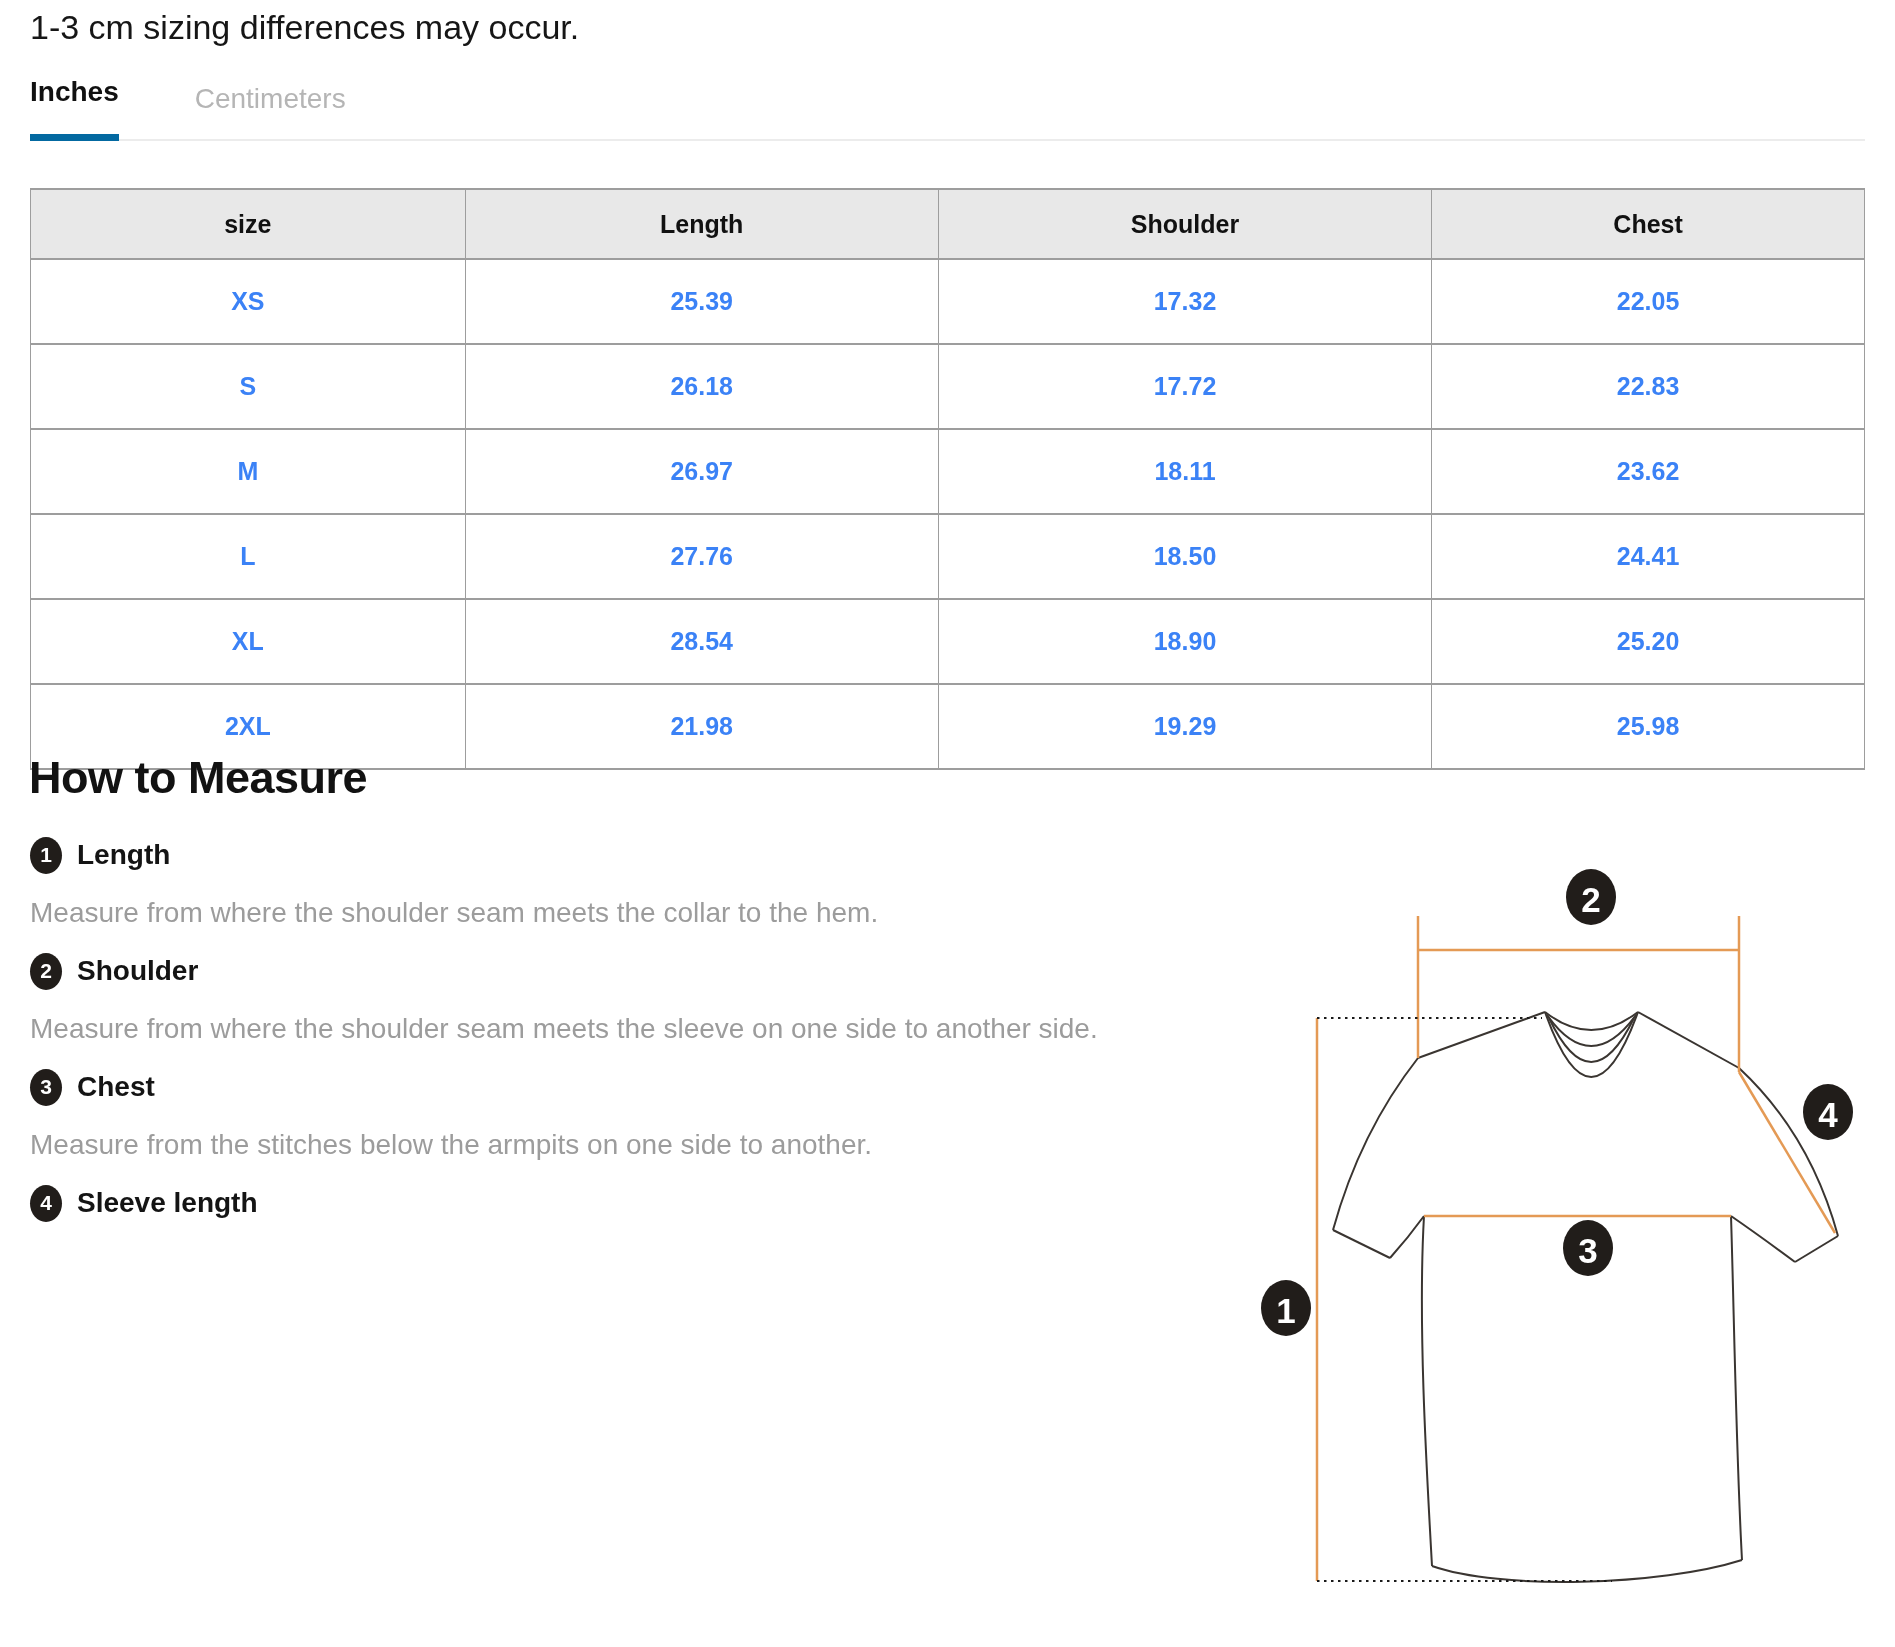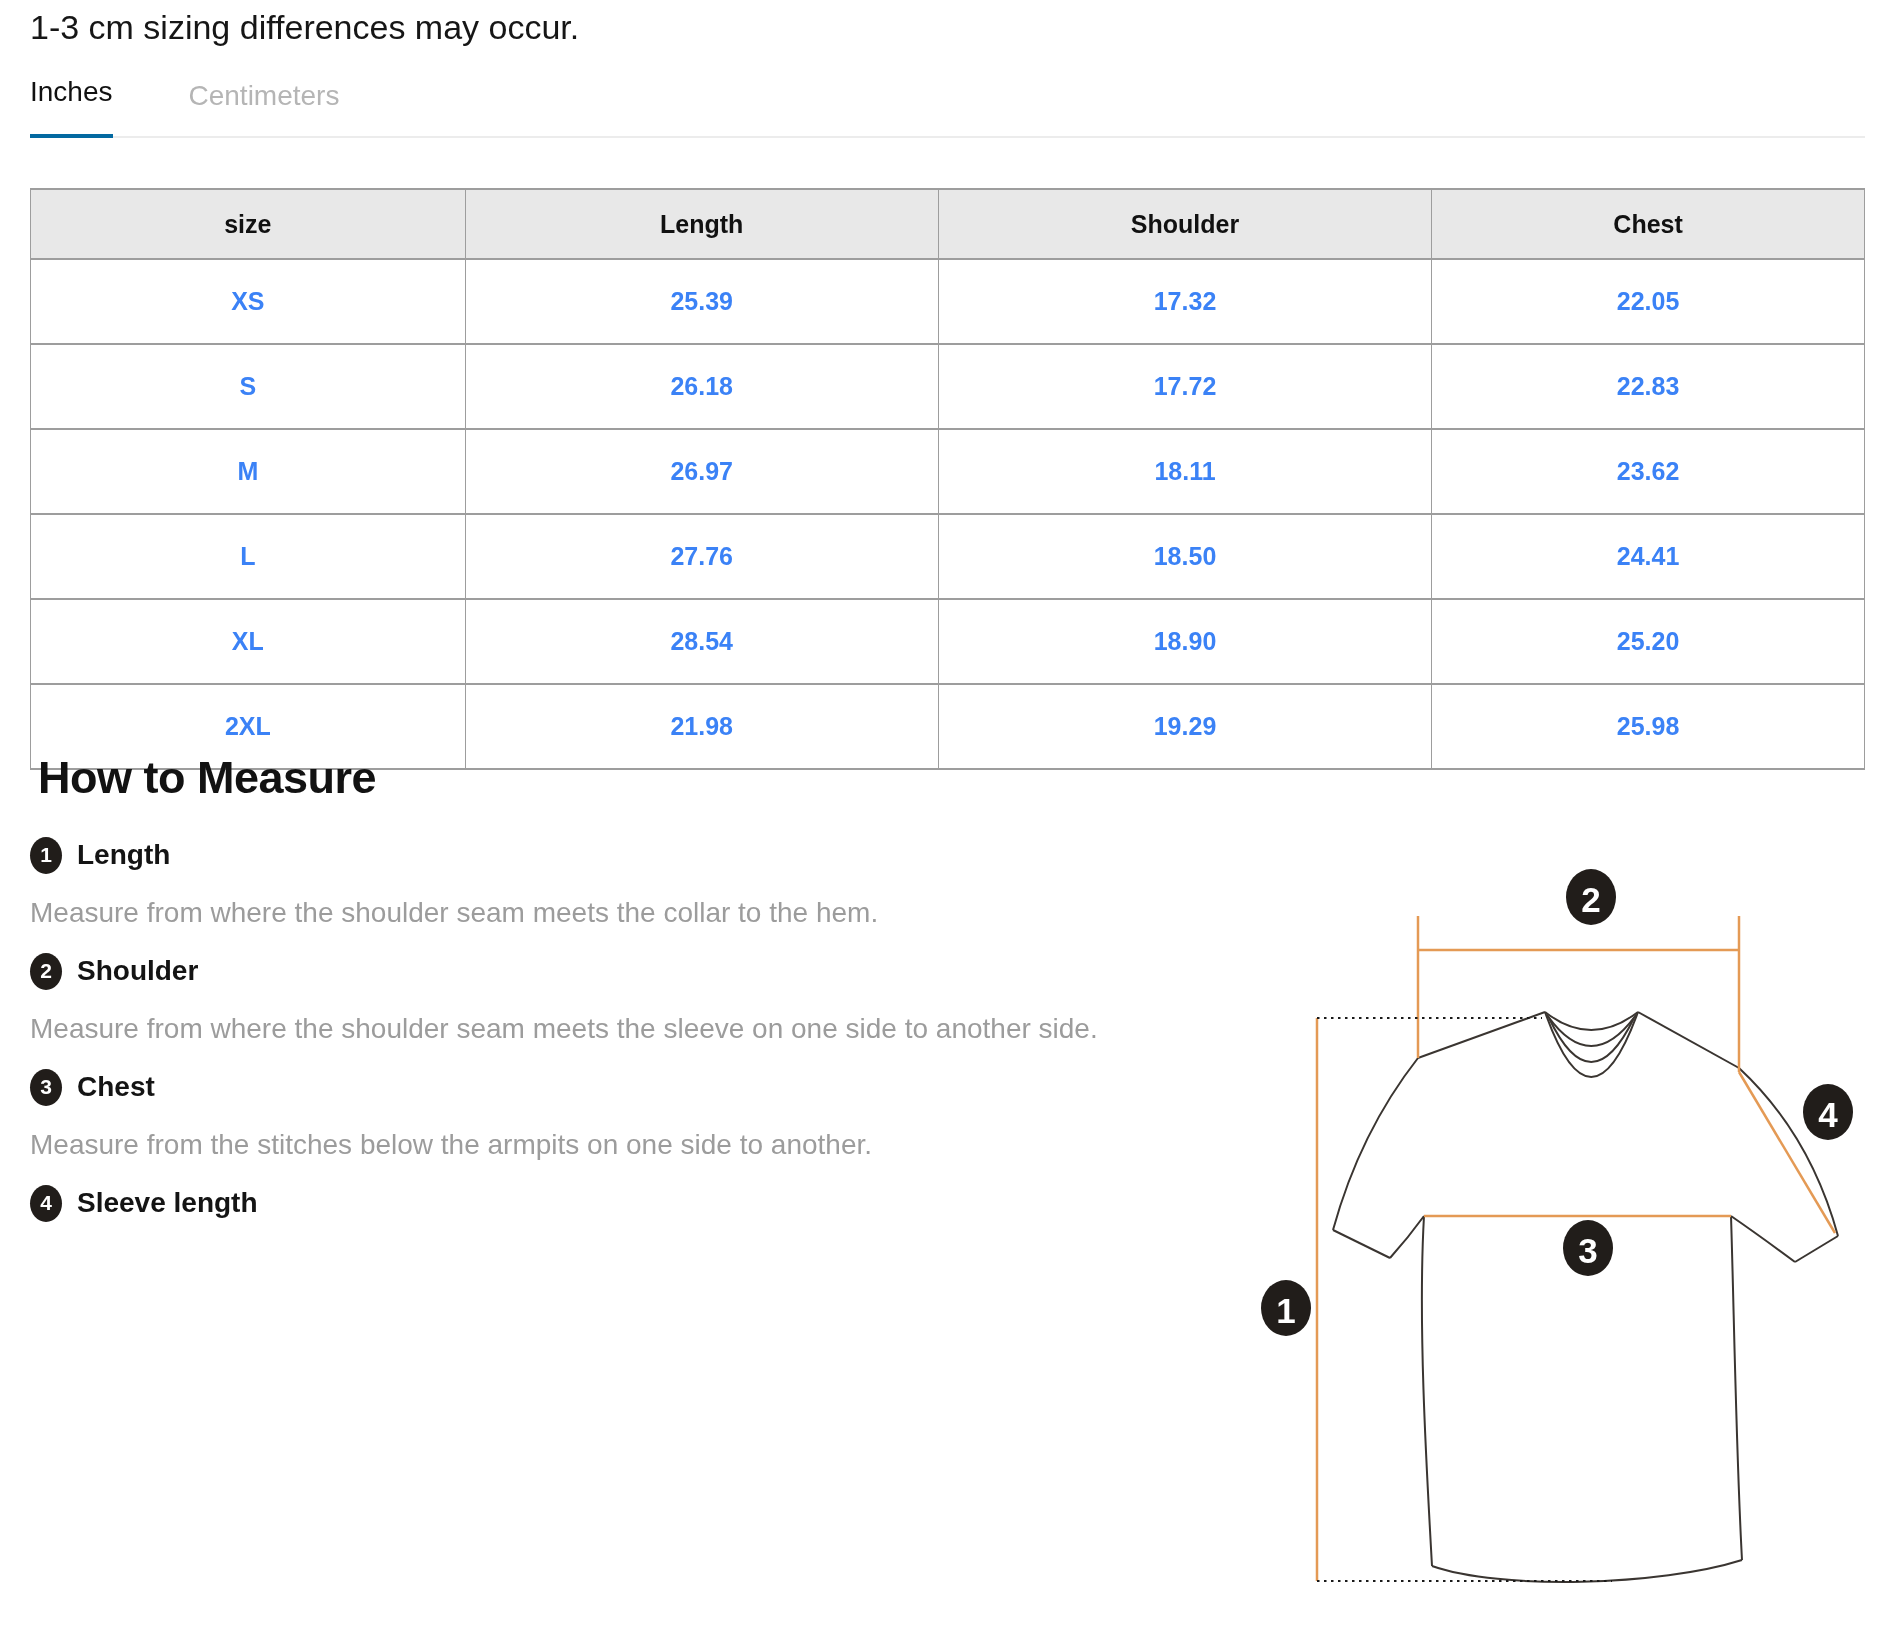--- a/index.html
+++ b/index.html
@@ -24,22 +24,22 @@
     display:inline-block;
     font-size:28px;
     padding-bottom:26px;
     margin-right:76px;
     color:#b5b5b5;
     cursor:pointer;
     margin-bottom:-2px;
   }
   .tab.active {
     color:#111111;
-    font-weight:400;
-    border-bottom:4px solid #0369a1;
+    font-weight:700;
+    border-bottom:7px solid #0369a1;
   }
   table.size-table {
     position:absolute; left:30px; top:188px;
     width:1835px;
     border-collapse:collapse;
     table-layout:fixed;
   }
   .size-table th, .size-table td {
     border:1px solid #9d9d9d;
     border-top-width:2px; border-bottom-width:2px;
@@ -49,21 +49,21 @@
   .size-table th {
     background:#e8e8e8;
     height:70px;
     font-weight:700;
     color:#111111;
   }
   .size-table td { height:85px; color:#3b82f6; background:#ffffff;font-weight:bold; }
   .col-size{width:23.7%}.col-length{width:25.8%}.col-shoulder{width:26.9%}.col-chest{width:23.6%}
 
   .htm-title {
-    position:absolute; left:38px; top:752px;
+    position:absolute; left:29px; top:752px;
     font-size:45px; font-weight:700; letter-spacing:-0.5px;
     color:#121212;
   }
   .measure-list {
     position:absolute; left:30px; top:836px;
     width:1040px;
   }
   .m-label {
     display:flex; align-items:center; gap:15px;
     font-size:28px; font-weight:700; color:#141414;

